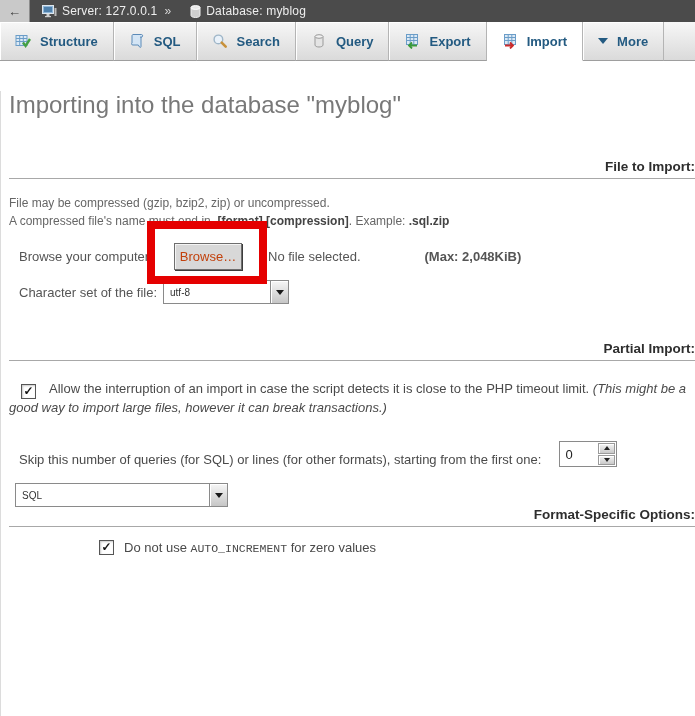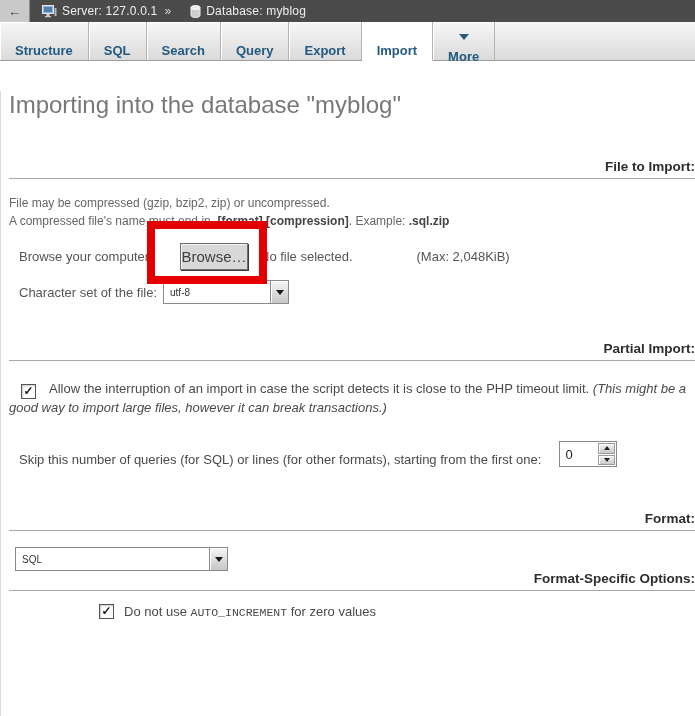--- a/index.html
+++ b/index.html
@@ -22,28 +22,27 @@
     display:flex; align-items:center; justify-content:center;
     color:#3c3c3c; font-size:13px; cursor:pointer;
   }
   .crumb-icon { margin:0 5px 0 12px; display:flex; align-items:center; }
   .crumb-sep { margin:0 7px; color:#d6d6d6; }
   .crumb-text { letter-spacing:0.2px; }
 
   
   .tabbar { height:39px; display:flex; align-items:stretch; }
   .tab {
-    display:flex; align-items:center; gap:9px; padding:12px 15px;
+    display:flex; align-items:center; gap:9px; padding:4px 15px;
     background:linear-gradient(#f7f7f7,#dadada);
     border-right:1px solid #b4b4b4;
     box-shadow:inset 1px 1px 0 #ffffff;
     border-bottom:1px solid #9e9e9e;
     font-size:13px; font-weight:bold; color:#235a81; cursor:pointer;
     white-space:nowrap;
-    flex-direction:column;
   }
   .tab.selected {
     background:#ffffff; border-bottom:1px solid #ffffff; box-shadow:none;
   }
   .tab-filler {
     flex:1; background:linear-gradient(#f7f7f7,#dadada);
     border-bottom:1px solid #9e9e9e;
   }
   .chevron-down {
     width:0; height:0; border-left:5px solid transparent;
@@ -65,28 +64,28 @@
   .sh-4 { }
   .desc { margin:15px 0 0 8px; font-size:12px; color:#666; line-height:18px; }
   .desc b { color:#444; }
 
   .browse-row {
     display:flex; align-items:center; margin:13px 0 0 18px;
     font-size:13px; color:#555; position:relative;
   }
   .browse-label { width:145px; }
   .btn-classic {
-    width:66px; height:25px; margin-left:16px;
+    width:66px; height:25px; margin-left:10px;
     background:#d8d8d8; border:1px solid #6e6e6e;
     box-shadow:1px 1px 0 #3c3c3c, inset 1px 1px 0 #f4f4f4;
-    font-family:"Liberation Sans", sans-serif; font-size:15px; color:#404040;
+    font-family:"Liberation Sans", sans-serif; font-size:13px; color:#c2410c;
     cursor:pointer;
   }
-  .no-file { margin-left:12px; }
-  .max-size { margin-left:64px; }
+  .no-file { margin-left:26px; }
+  .max-size { margin-left:64px;font-weight:bold; }
 
   .annotation-rect {
     position:absolute; left:128px; top:-22px; width:120px; height:63px;
     box-sizing:border-box; border:8px solid #e50000;
     pointer-events:none; z-index:5;
   }
 
   .charset-row { display:flex; align-items:center; margin:10px 0 0 18px; font-size:13px; color:#555; }
   .charset-row .sel { margin-left:6px; }
 
@@ -265,21 +264,20 @@
         <span class="spin-btn">
             <span class="tri-up"></span>
           </span>
         <span class="spin-btn">
             <span class="tri-dn"></span>
           </span>
       </span>
     </div>
   </div>
 
-  <div class="section-h sh-3">Format:</div>
 
   <div class="sel sel-format">
     <span class="sel-val">SQL</span>
     <span class="sel-btn">
         <span class="sel-arrow"></span>
       </span>
   </div>
 
   <div class="section-h sh-4">Format-Specific Options:</div>
 

